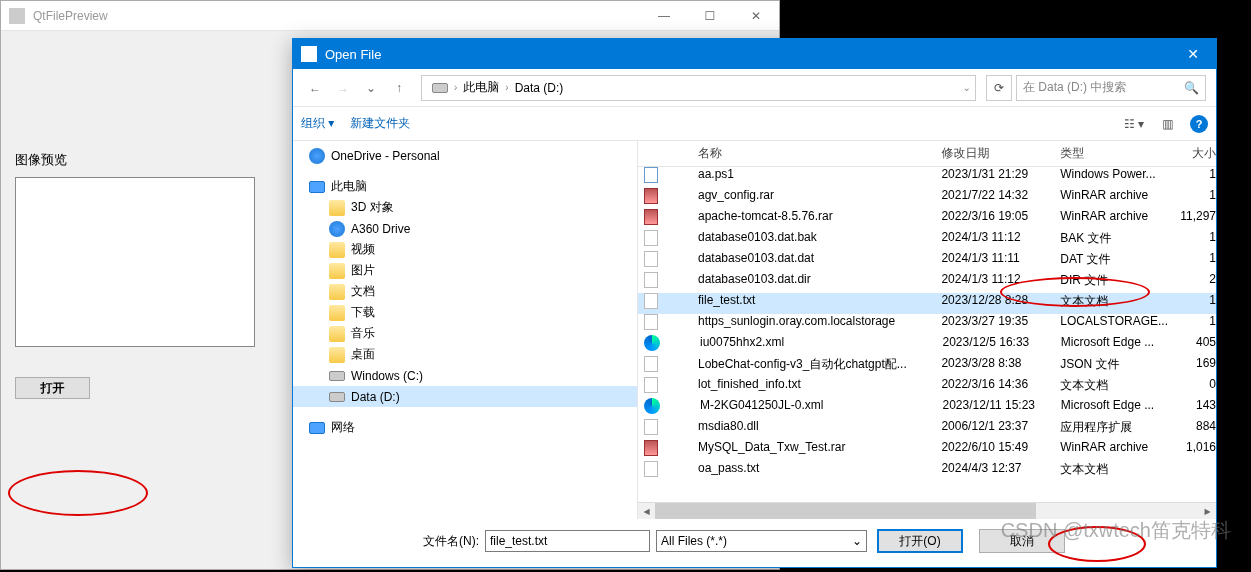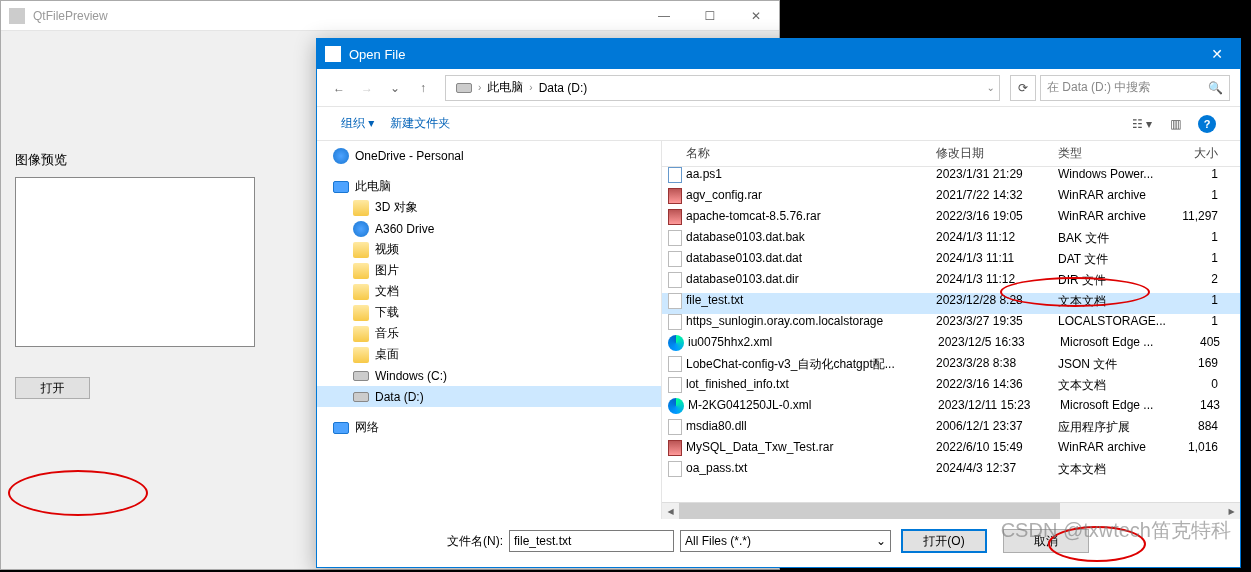--- a/index.html
+++ b/index.html
@@ -8,57 +8,57 @@
 
 .qt-window { position: absolute; left: 0; top: 0; width: 780px; height: 570px; background: #f0f0f0; border: 1px solid #aaa; }
 .qt-titlebar { height: 30px; background: #fff; display: flex; align-items: center; border-bottom: 1px solid #e5e5e5; }
 .qt-title-icon { width: 16px; height: 16px; margin: 0 8px; background: #ccc; }
 .qt-title { flex: 1; color: #999; }
 .qt-btns { display: flex; }
 .qt-btn { width: 46px; height: 30px; display: flex; align-items: center; justify-content: center; color: #666; }
 .qt-body { padding: 10px 14px; }
 .preview-label { margin-top: 110px; margin-bottom: 8px; font-size: 13px; }
 .preview-box { width: 240px; height: 170px; background: #fff; border: 1px solid #888; margin-top: 6px; }
-.open-btn { margin-top: 30px; width: 75px; height: 22px; background: #e1e1e1; border: 1px solid #adadad; }
+.open-btn { margin-top: 30px; width: 75px; height: 22px; background: #e1e1e1; border: 1px solid #adadad; font-weight: bold; }
 
 
 .annot { position: absolute; border: 2px solid #d00; border-radius: 50%; pointer-events: none; }
 
 
-.dialog { position: absolute; left: 316px; top: 38px; width: 925px; height: 530px; background: #fff; border: 1px solid #0078d7; box-shadow: 0 4px 20px rgba(0,0,0,.3); display: flex; flex-direction: column; }
+.dialog { position: absolute; left: 292px; top: 38px; width: 925px; height: 530px; background: #fff; border: 1px solid #0078d7; box-shadow: 0 4px 20px rgba(0,0,0,.3); display: flex; flex-direction: column; }
 .dlg-titlebar { height: 30px; background: #0078d7; color: #fff; display: flex; align-items: center; }
 .dlg-title-icon { width: 16px; height: 16px; margin: 0 8px; background: #fff; }
 .dlg-title { flex: 1; font-size: 13px; }
 .dlg-close { width: 46px; height: 30px; display: flex; align-items: center; justify-content: center; color: #fff; font-size: 14px; }
 
 .navbar { height: 38px; display: flex; align-items: center; padding: 0 10px; gap: 4px; border-bottom: 1px solid #e5e5e5; }
 .nav-arrow { width: 24px; height: 24px; display: flex; align-items: center; justify-content: center; color: #666; border-radius: 2px; }
 .nav-arrow.disabled { color: #ccc; }
 .breadcrumb { flex: 1; height: 26px; border: 1px solid #ccc; display: flex; align-items: center; padding: 0 4px; margin: 0 6px; }
 .bc-item { padding: 0 6px; display: flex; align-items: center; gap: 4px; }
 .bc-sep { color: #888; font-size: 10px; }
 .refresh { width: 26px; height: 26px; border: 1px solid #ccc; display: flex; align-items: center; justify-content: center; color: #555; }
 .searchbox { width: 190px; height: 26px; border: 1px solid #ccc; padding: 0 6px; color: #888; display: flex; align-items: center; justify-content: space-between; }
 
-.toolbar { height: 34px; display: flex; align-items: center; padding: 0 24px; gap: 16px; border-bottom: 1px solid #e5e5e5; }
+.toolbar { height: 34px; display: flex; align-items: center; padding: 0 8px; gap: 16px; border-bottom: 1px solid #e5e5e5; }
 .tb-link { color: #0262b8; }
 .tb-right { margin-left: auto; display: flex; align-items: center; gap: 10px; }
 .tb-icon { width: 24px; height: 24px; display: flex; align-items: center; justify-content: center; color: #555; }
 .help-icon { width: 18px; height: 18px; border-radius: 50%; background: #0078d7; color: #fff; display: flex; align-items: center; justify-content: center; font-size: 11px; font-weight: bold; }
 
 .content { flex: 1; display: flex; overflow: hidden; }
 .tree { width: 345px; border-right: 1px solid #e5e5e5; overflow-y: auto; padding: 4px 0; }
 .tree-item { height: 21px; display: flex; align-items: center; padding-left: 16px; gap: 6px; }
 .tree-item.indent1 { padding-left: 36px; }
 .tree-item.selected { background: #cde8ff; }
 .tree-spacer { height: 10px; }
 
 .filelist { flex: 1; display: flex; flex-direction: column; overflow: hidden; position: relative; }
 .fl-header { height: 26px; display: flex; align-items: center; border-bottom: 1px solid #e5e5e5; padding-left: 24px; color: #444; }
-.col-name { width: 250px; }
+.col-name { width: 250px; margin-left: 36px; }
 .col-date { width: 122px; }
 .col-type { width: 120px; }
 .col-size { width: 40px; text-align: right; }
 .fl-rows { flex: 1; overflow: auto; }
 .fl-row { height: 21px; display: flex; padding-left: 6px; }
 .fl-row.selected { background: #cde8ff; }
 .fl-icon { width: 16px; height: 16px; margin-right: 4px; flex-shrink: 0; }
 .fl-scrollbar-h { height: 17px; background: #f0f0f0; border-top: 1px solid #ddd; display: flex; align-items: center; }
 .sb-btn { width: 17px; height: 17px; background: #f0f0f0; display: flex; align-items: center; justify-content: center; color: #666; font-size: 8px; }
 .sb-track { flex: 1; height: 17px; background: #f0f0f0; position: relative; }

